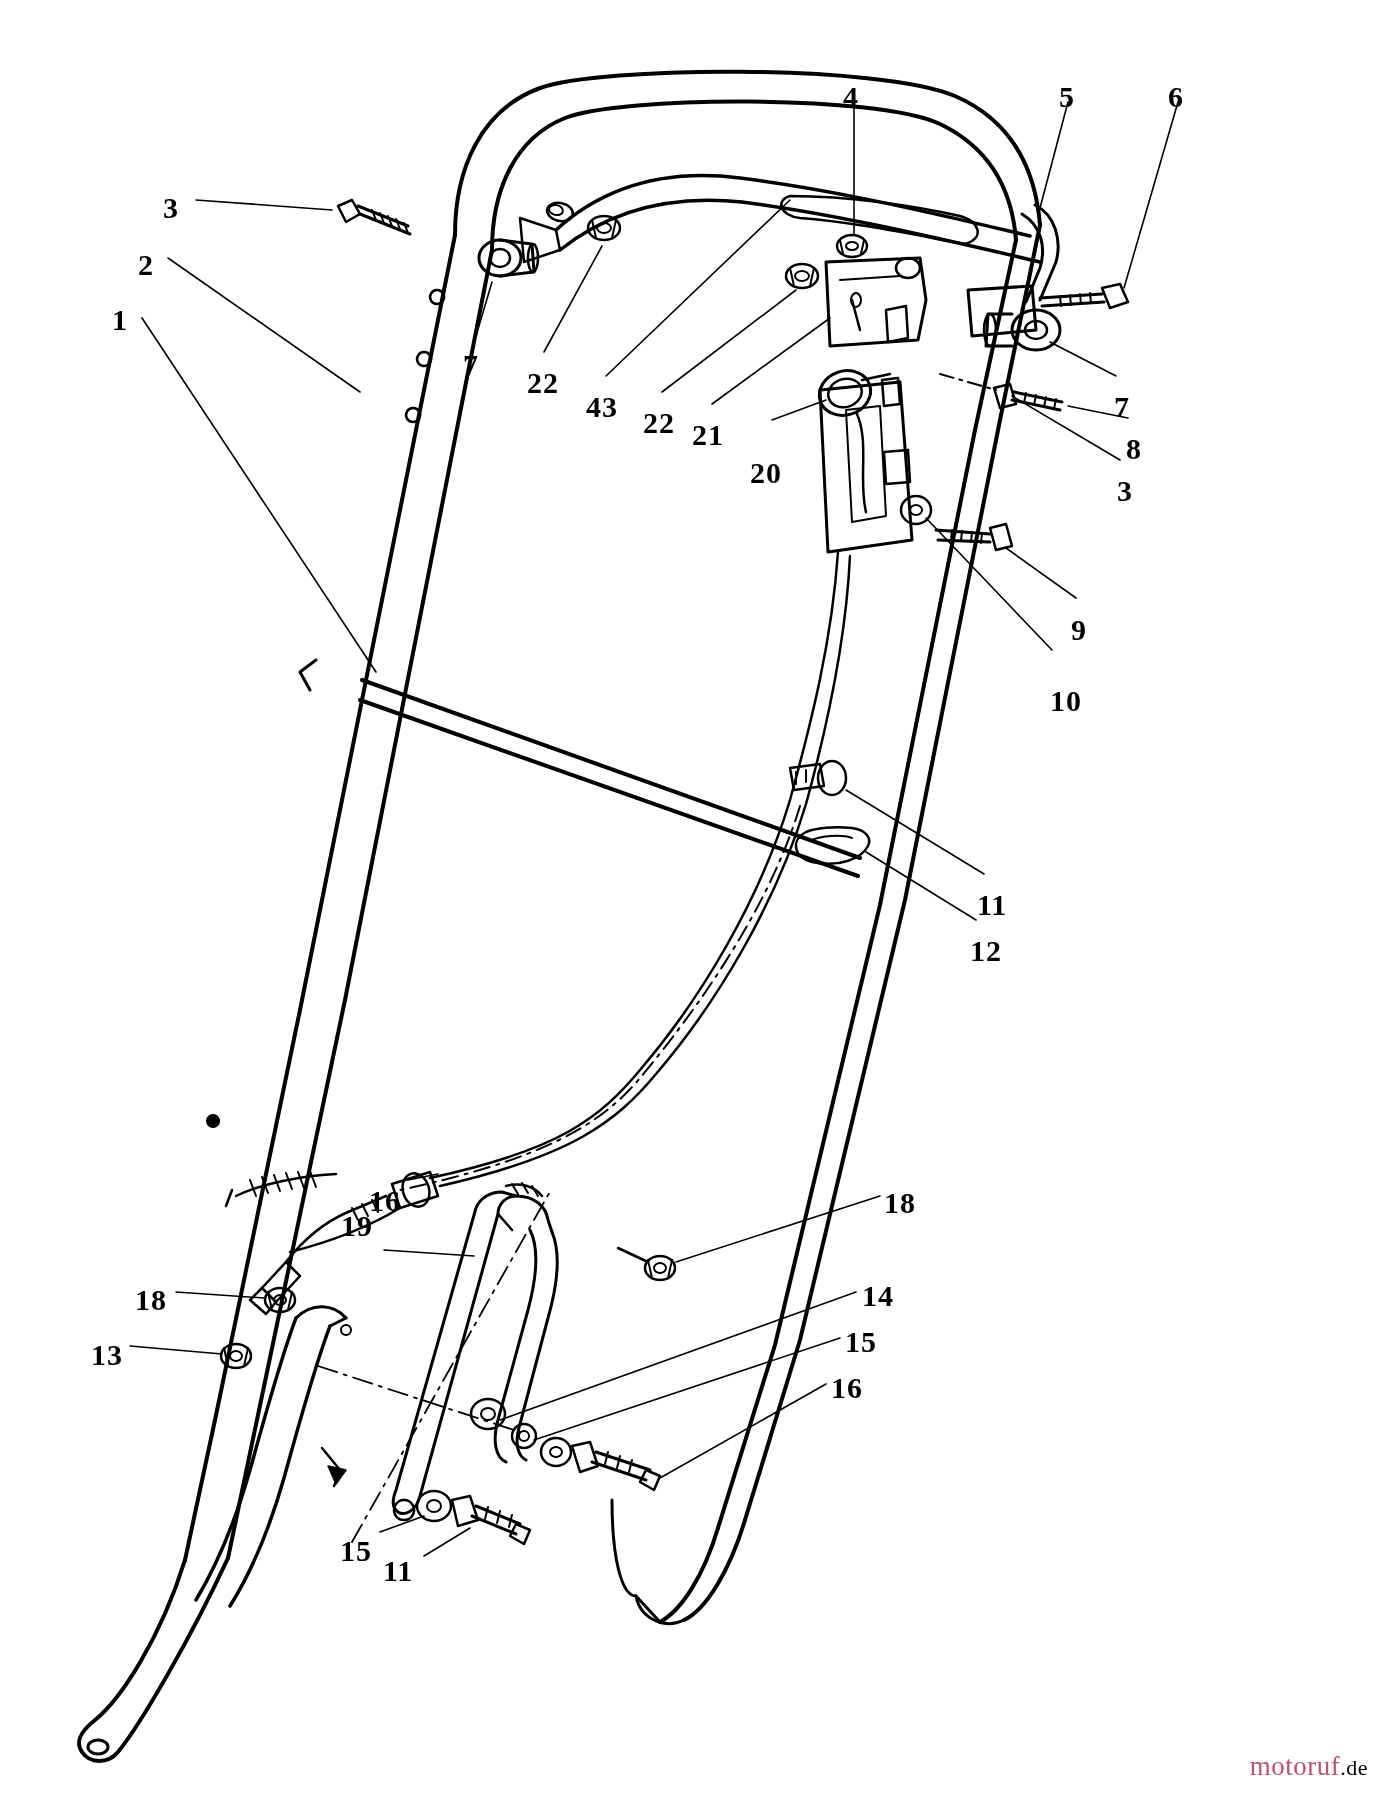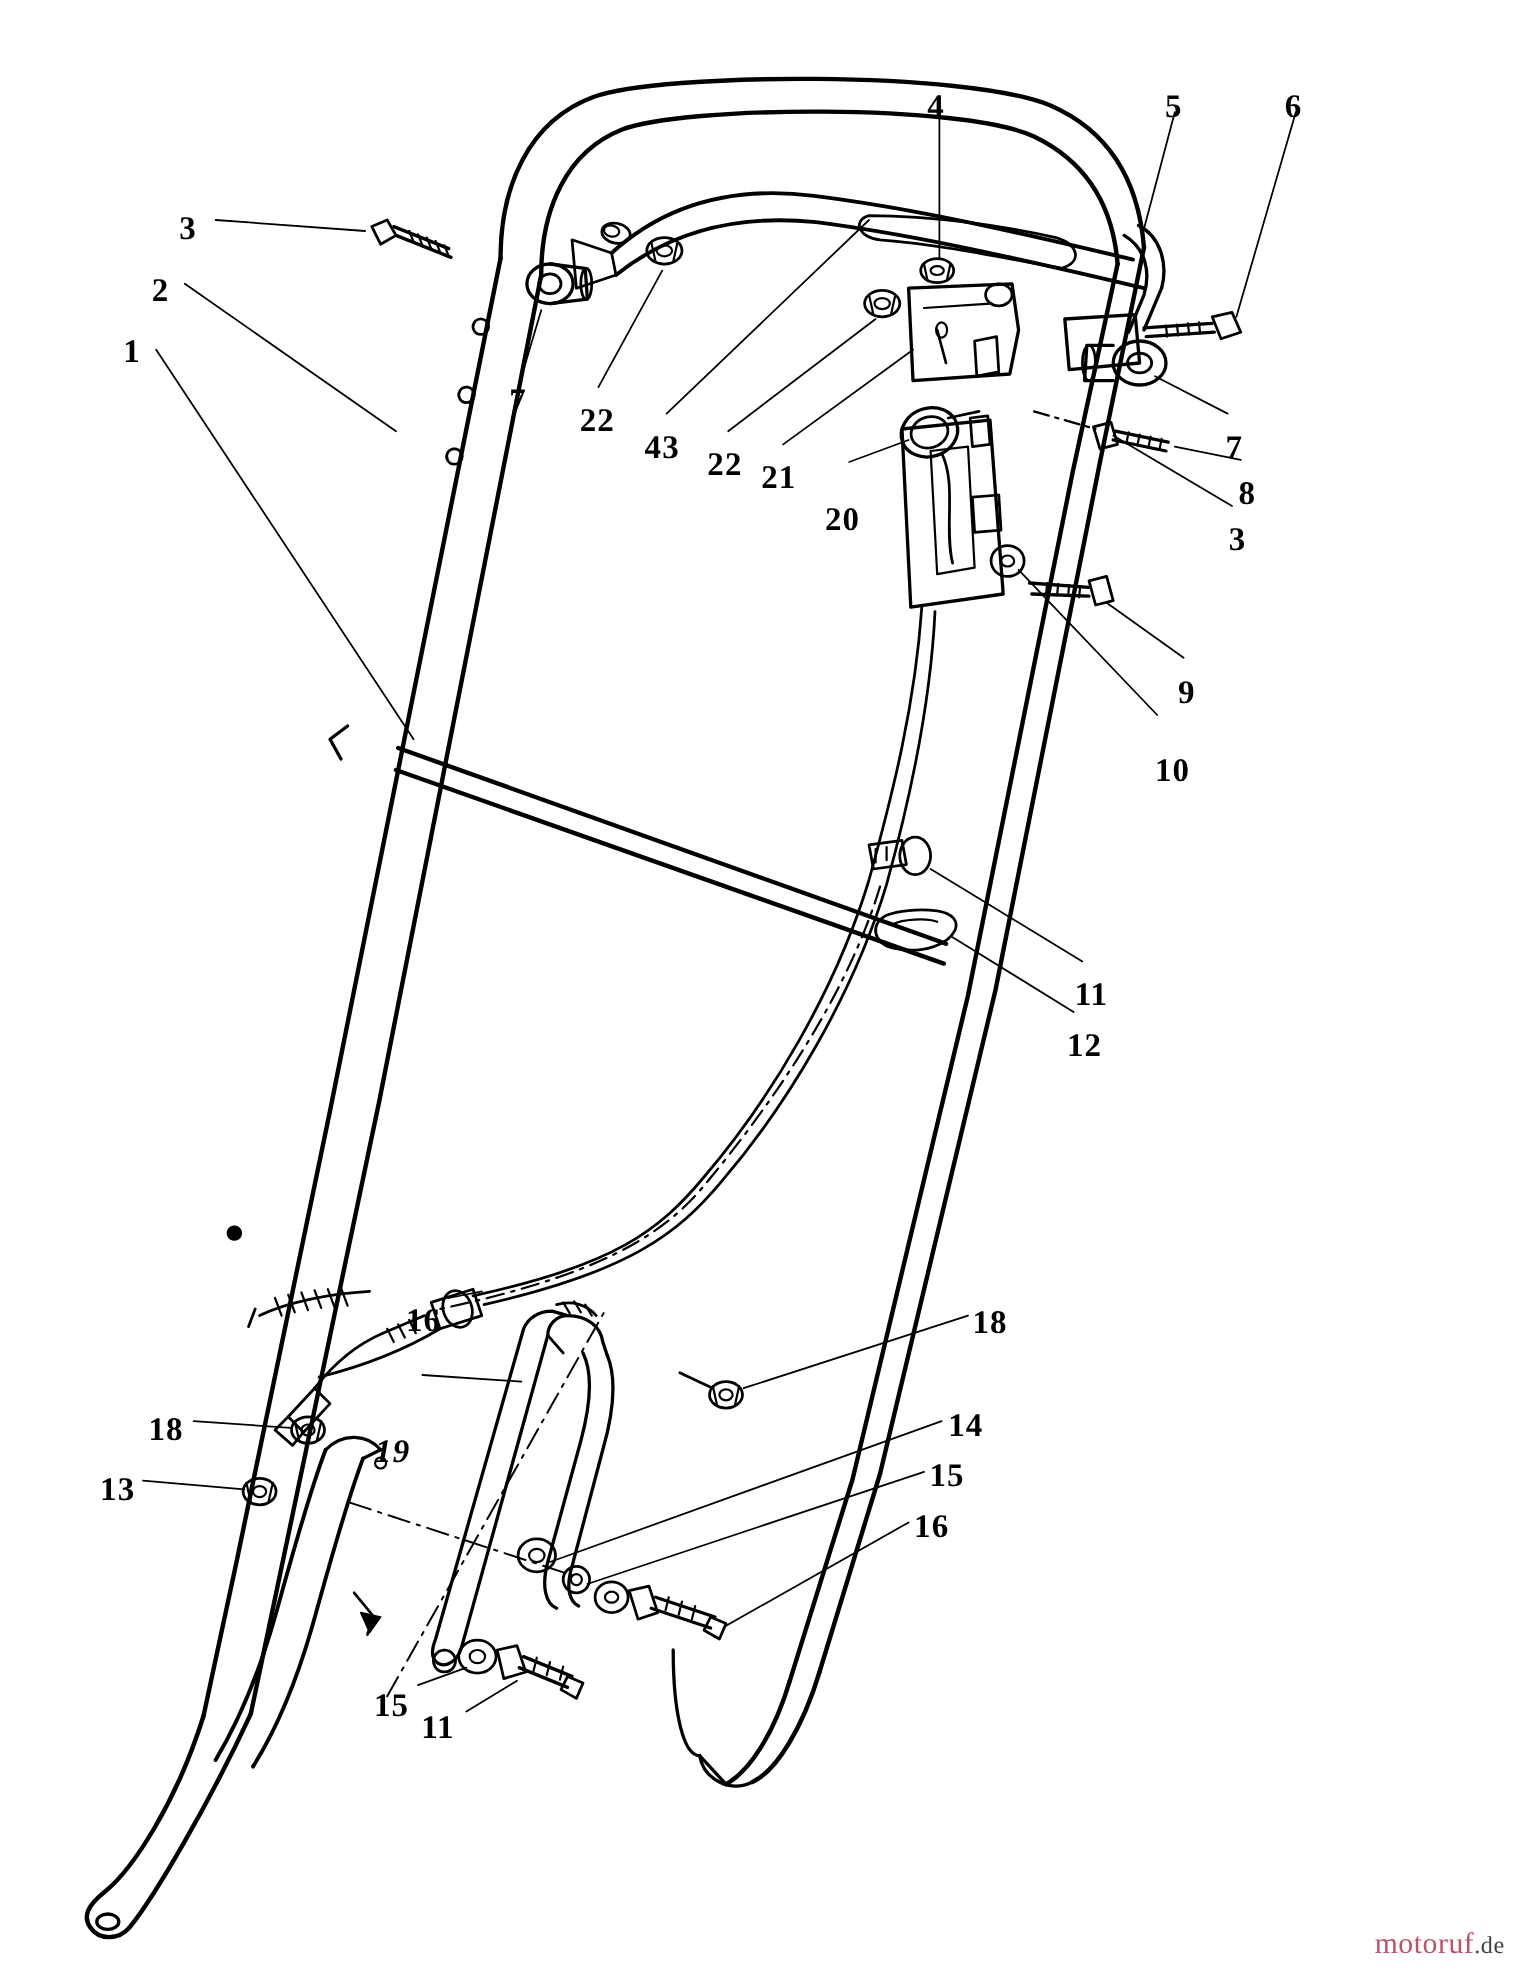--- a/index.html
+++ b/index.html
@@ -41,21 +41,21 @@
     font-family: "Liberation Serif", serif;
     font-size: 27px;
     color: #d05a6e;
     letter-spacing: 0.5px;
     white-space: nowrap;
   }
   #watermark .wm-main {
     color: #c0506a;
   }
   #watermark .wm-tld {
-    color: #404040;
+    color: #000000;
     font-size: 22px;
   }
 </style>
 </head>
 <body>
 
 <div id="page">
 
   <svg id="diagram-svg" viewBox="0 0 1394 1800" xmlns="http://www.w3.org/2000/svg">
     <g fill="none" stroke="#000000" stroke-width="3" stroke-linecap="round" stroke-linejoin="round">
@@ -315,21 +315,21 @@
   <div class="callout" style="left:1059px; top:82px;">5</div>
   <div class="callout" style="left:1168px; top:82px;">6</div>
   <div class="callout" style="left:1114px; top:392px;">7</div>
   <div class="callout" style="left:1126px; top:434px;">8</div>
   <div class="callout" style="left:1117px; top:476px;">3</div>
   <div class="callout" style="left:1071px; top:615px;">9</div>
   <div class="callout" style="left:1050px; top:667px;margin-top:19px;">10</div>
   <div class="callout" style="left:977px; top:890px;">11</div>
   <div class="callout" style="left:970px; top:936px;">12</div>
   <div class="callout" style="left:369px; top:1186px;">16</div>
-  <div class="callout" style="left:341px; top:1305px;font-style:italic;">19</div>
+  <div class="callout" style="left:341px; top:1211px;">19</div>
   <div class="callout" style="left:884px; top:1188px;">18</div>
   <div class="callout" style="left:135px; top:1285px;">18</div>
   <div class="callout" style="left:91px; top:1340px;">13</div>
   <div class="callout" style="left:862px; top:1281px;">14</div>
   <div class="callout" style="left:845px; top:1327px;">15</div>
   <div class="callout" style="left:831px; top:1373px;">16</div>
   <div class="callout" style="left:340px; top:1536px;">15</div>
   <div class="callout" style="left:383px; top:1556px;">11</div>
 
   <div id="watermark">

